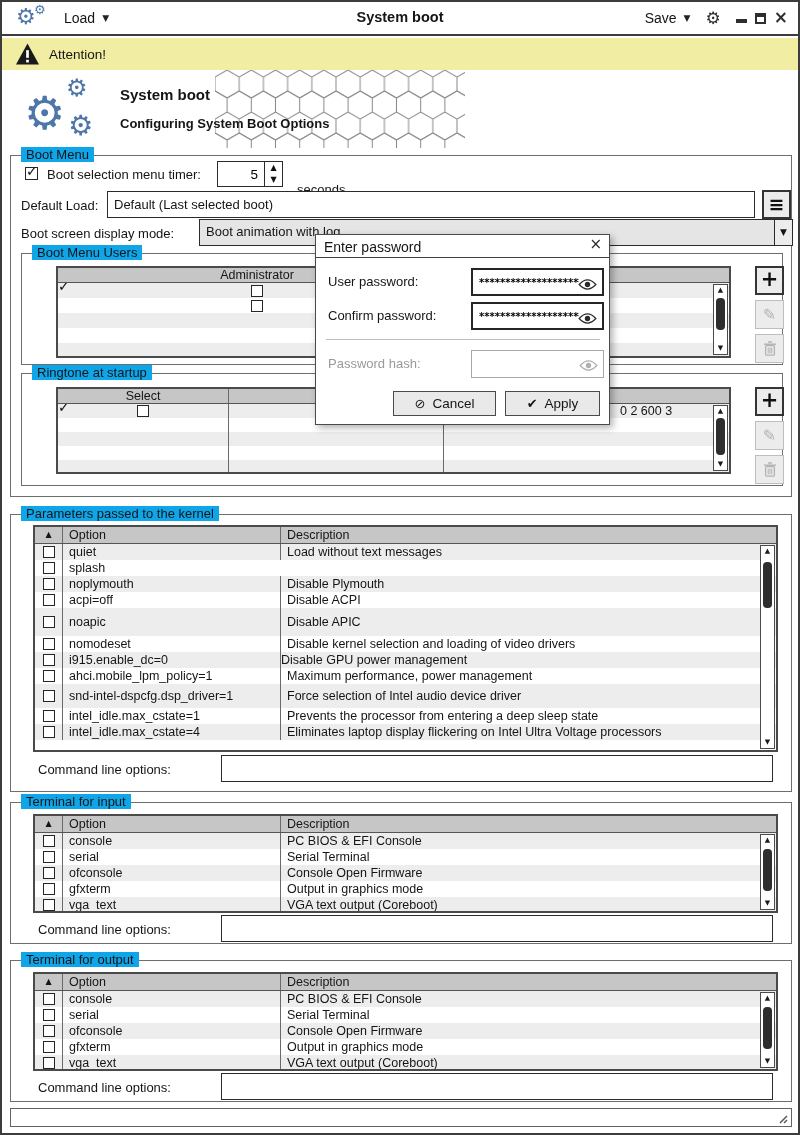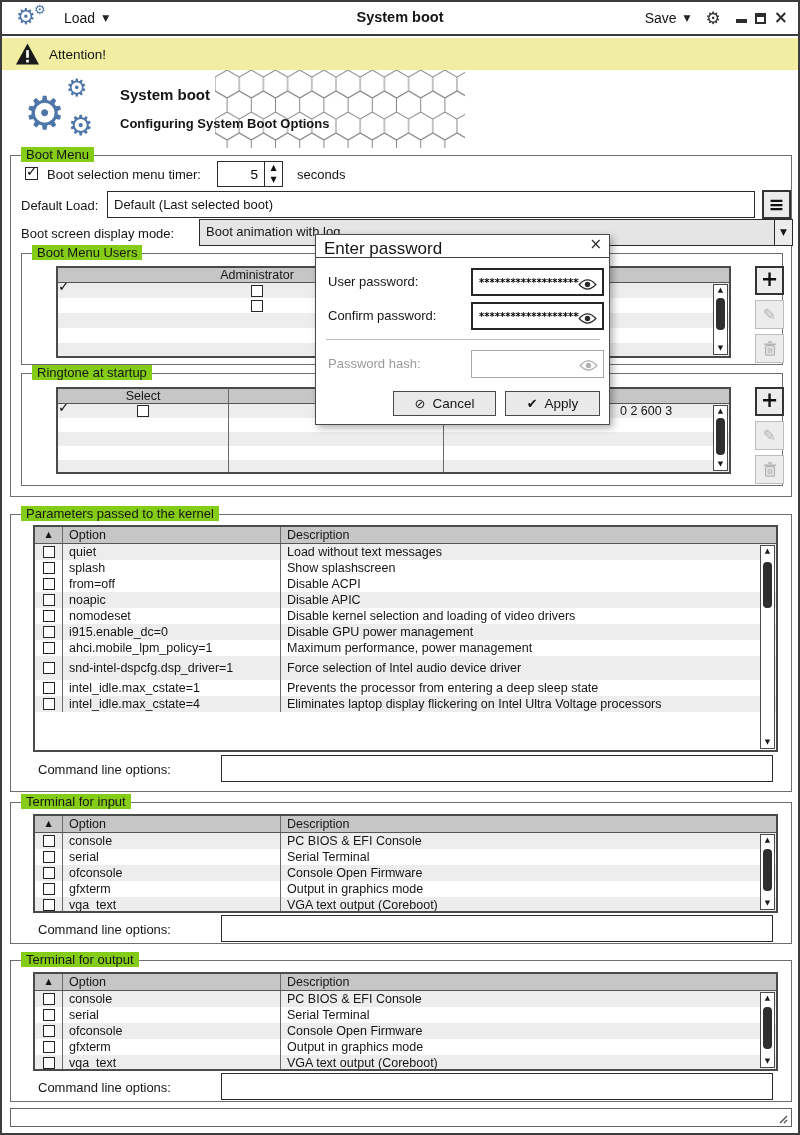--- a/index.html
+++ b/index.html
@@ -36,21 +36,21 @@
   .hexwrap{position:absolute;left:213px;top:0px;}
   .biglogo{position:absolute;left:22px;top:4px;width:90px;height:72px;color:#4e76a8;}
   .biglogo .g1{position:absolute;left:0;top:16px;font-size:46px;}
   .biglogo .g2{position:absolute;left:42px;top:2px;font-size:24px;}
   .biglogo .g3{position:absolute;left:44px;top:38px;font-size:28px;}
   .hdr-title{position:absolute;left:118px;top:16px;font-size:15px;font-weight:bold;}
   .hdr-sub{position:absolute;left:118px;top:46px;font-size:13px;font-weight:bold;}
 
   
   .panel{position:absolute;border:1px solid #6e6e6e;background:#fff;}
-  .legend{position:absolute;top:-9px;left:10px;background:#84cc16;padding:0 5px;font-size:13px;white-space:nowrap;}
+  .legend{position:absolute;top:-9px;left:10px;background:#0ea5e9;padding:0 5px;font-size:13px;white-space:nowrap;}
 
   .lbl{position:absolute;font-size:13px;white-space:nowrap;}
 
   
   .cbx{position:absolute;width:13px;height:13px;border:1.6px solid #262626;background:#fff;}
   .cbx.checked::after{content:"✓";font-family:"DejaVu Sans",sans-serif;font-size:14px;font-weight:bold;position:absolute;left:0px;top:-5px;color:#111;}
   .cbx.none{visibility:hidden;}
 
   
   .tinput{position:absolute;border:1.6px solid #2b2b2b;background:#fff;font-family:"Liberation Sans",sans-serif;font-size:13px;padding:0 6px;color:#151515;outline:none;}
@@ -87,21 +87,21 @@
 
   
   .sbar{position:absolute;right:1px;width:15px;border:1px solid #4a4a4a;background:#fff;}
   .sbar .up,.sbar .down{position:absolute;left:0;width:100%;text-align:center;font-size:7px;color:#1a1a1a;}
   .sbar .up{top:2px;} .sbar .down{bottom:2px;}
   .sbar .thumb{position:absolute;left:2px;width:9px;background:#2e2e2e;border-radius:4px;}
 
   
   .dialog{position:absolute;left:313px;top:232px;width:295px;height:191px;background:#fff;border:1.5px solid #4a4a4a;box-shadow:3px 3px 7px rgba(0,0,0,.3);z-index:50;}
   .dlg-title{position:absolute;left:0;top:0;width:100%;height:23px;border-bottom:1px solid #3e3e3e;}
-  .dlg-title .t{position:absolute;left:8px;top:4px;font-size:17px;}
+  .dlg-title .t{position:absolute;left:8px;top:4px;font-size:14px;}
   .dlg-close{position:absolute;right:7px;top:2px;font-size:15px;color:#2e2e2e;}
   .dlg-lbl{position:absolute;font-size:13px;white-space:nowrap;}
   .dlg-lbl.dim{color:#9a9a9a;}
   .pwbox{position:absolute;left:155px;width:133px;height:28px;border:2px solid #262626;background:#fff;}
   .pwbox input{position:absolute;left:4px;top:1px;width:104px;height:22px;border:none;outline:none;font-family:"DejaVu Sans",sans-serif;font-size:10px;font-weight:bold;letter-spacing:0px;background:transparent;}
   .pwbox.dim{border:1px solid #a8a8a8;}
   .eye{position:absolute;right:5px;top:8px;}
   .dlg-sep{position:absolute;left:10px;top:104px;width:274px;border-top:1px solid #bdbdbd;}
   .dlg-btn{position:absolute;top:156px;height:25px;background:#e9e9e9;border:1.6px solid #4a4a4a;display:flex;align-items:center;justify-content:center;gap:7px;font-size:13.5px;}
   .dlg-btn .bico{font-size:13px;}
@@ -177,21 +177,21 @@
 
     <span class="cbx checked" style="left:14px;top:11px;"></span>
     <span class="lbl" style="left:36px;top:11px;text-align:right;">Boot selection menu timer:</span>
     <span class="spinner" style="left:206px;top:5px;">
       <input class="spin-val" value="5" style="">
       <span class="spin-arrows">
         <span class="ico">▲</span>
         <span class="ico">▼</span>
       </span>
     </span>
-    <span class="lbl" style="left:286px;top:11px;">seconds</span>
+    <span class="lbl" style="left:286px;top:26px;">seconds</span>
 
     <span class="lbl" style="left:10px;top:42px;">Default Load:</span>
     <input class="tinput" style="left: 96px; top: 35px; width: 648px; height: 27px;" value="Default (Last selected boot)">
     <span class="sqbtn en" style="left:751px;top:34px;">
       <span class="ico" style="font-size:19px;font-weight:bold;">≡</span>
     </span>
 
     <span class="lbl" style="left:10px;top:70px;">Boot screen display mode:</span>
     <span class="selbox" style="left:188px;top:63px;width:594px;height:27px;">
       <span class="sel-text">Boot animation with log</span>
@@ -369,33 +369,39 @@
             </span>
             <span class="cell bl" style="width:218px;padding-left:6px;white-space:nowrap;">quiet</span>
             <span class="cell bl" style="flex:1;padding-left:6px;white-space:nowrap;">Load without text messages</span>
           </div>
 
           <div class="trow r-odd" style="height:16px;">
             <span class="cell" style="width:27px;">
               <span class="cbx"></span>
             </span>
             <span class="cell bl" style="width:218px;padding-left:6px;white-space:nowrap;">splash</span>
-            <span class="cell bl" style="flex:1;padding-left:6px;white-space:nowrap;">Show splashscreen</span>
-          </div>
-
-
-          <div class="trow r-odd" style="height:16px;">
-            <span class="cell" style="width:27px;">
-              <span class="cbx"></span>
-            </span>
-            <span class="cell bl" style="width:218px;padding-left:6px;white-space:nowrap;">from=off</span>
+          </div>
+
+          <div class="trow r-even" style="height:16px;">
+            <span class="cell" style="width:27px;">
+              <span class="cbx"></span>
+            </span>
+            <span class="cell bl" style="width:218px;padding-left:6px;white-space:nowrap;">noplymouth</span>
+            <span class="cell bl" style="flex:1;padding-left:6px;white-space:nowrap;">Disable Plymouth</span>
+          </div>
+
+          <div class="trow r-odd" style="height:16px;">
+            <span class="cell" style="width:27px;">
+              <span class="cbx"></span>
+            </span>
+            <span class="cell bl" style="width:218px;padding-left:6px;white-space:nowrap;">acpi=off</span>
             <span class="cell bl" style="flex:1;padding-left:6px;white-space:nowrap;">Disable ACPI</span>
           </div>
 
-          <div class="trow r-even" style="height:16px;">
+          <div class="trow r-even" style="height:28px;">
             <span class="cell" style="width:27px;">
               <span class="cbx"></span>
             </span>
             <span class="cell bl" style="width:218px;padding-left:6px;white-space:nowrap;">noapic</span>
             <span class="cell bl" style="flex:1;padding-left:6px;white-space:nowrap;">Disable APIC</span>
           </div>
 
 
 
           <div class="trow r-odd" style="height:16px;">
@@ -404,21 +410,21 @@
             </span>
             <span class="cell bl" style="width:218px;padding-left:6px;white-space:nowrap;">nomodeset</span>
             <span class="cell bl" style="flex:1;padding-left:6px;white-space:nowrap;">Disable kernel selection and loading of video drivers</span>
           </div>
 
           <div class="trow r-even" style="height:16px;">
             <span class="cell" style="width:27px;">
               <span class="cbx"></span>
             </span>
             <span class="cell bl" style="width:218px;padding-left:6px;white-space:nowrap;">i915.enable_dc=0</span>
-            <span class="cell bl" style="flex:1;padding-left:6px;white-space:nowrap;text-align:right;">Disable GPU power management</span>
+            <span class="cell bl" style="flex:1;white-space:nowrap;text-align:right;">Disable GPU power management</span>
           </div>
 
           <div class="trow r-odd" style="height:16px;">
             <span class="cell" style="width:27px;">
               <span class="cbx"></span>
             </span>
             <span class="cell bl" style="width:218px;padding-left:6px;white-space:nowrap;">ahci.mobile_lpm_policy=1</span>
             <span class="cell bl" style="flex:1;padding-left:6px;white-space:nowrap;">Maximum performance, power management</span>
           </div>
 

